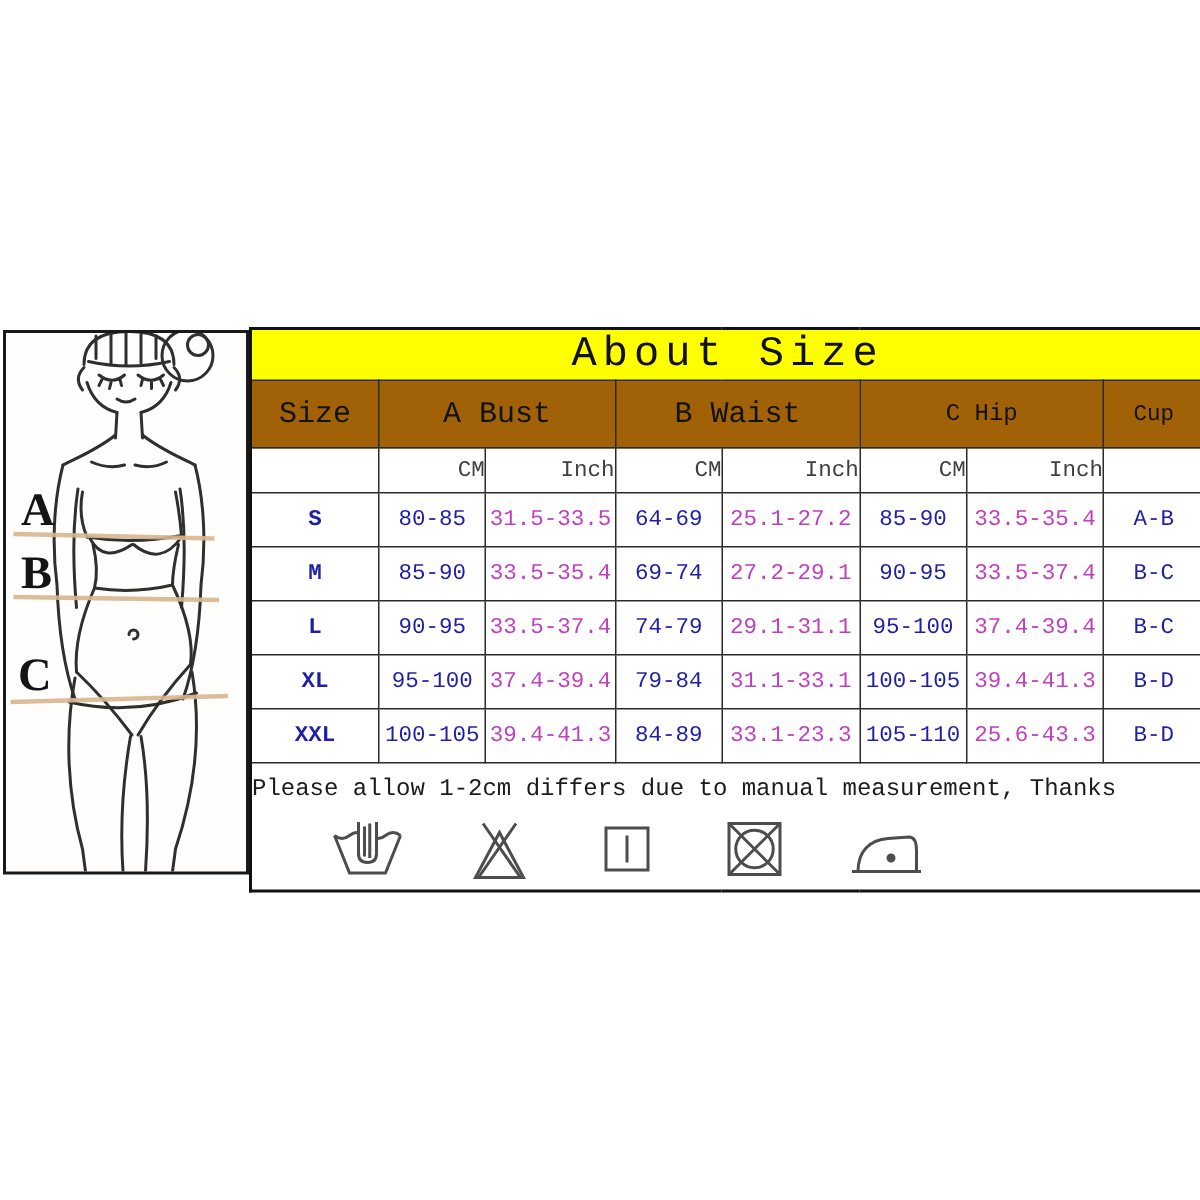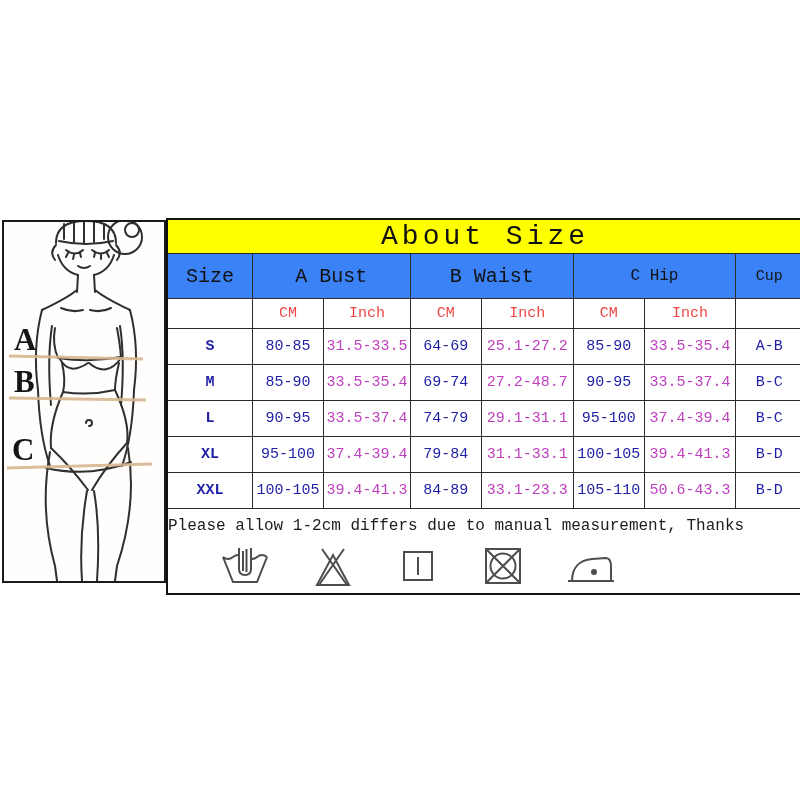--- a/index.html
+++ b/index.html
@@ -26,24 +26,24 @@
     table-layout:fixed;border:2px solid #111;background:#ffffff;
   }
   .size-table td,.size-table th{
     border:1px solid #2b2b2b;text-align:center;vertical-align:middle;
     padding:0;white-space:nowrap;font-weight:normal;
   }
   .title-cell{
     background:#ffff00;height:33px;font-size:28px;letter-spacing:4px;
     color:#111;border-bottom:2px solid #111;font-weight:bold;
   }
-  .head-row th{background:#3b82f6;height:44px;font-size:20px;color:#121212;}
+  .head-row th{background:#a16207;height:44px;font-size:20px;color:#121212;}
   .head-hip{font-size:16px !important;}
   .head-cup{font-size:15px !important;}
-  .unit-row td{height:29px;font-size:15px;color:#ef4444;}
+  .unit-row td{height:29px;font-size:15px;color:#404040;text-align:right;}
   .data-row td{height:35px;font-size:15px;}
   .data-row:last-of-type td{height:32px;}
   .col-size{color:#1e1ea6;font-weight:bold !important;}
   .cm-val{color:#1e1ea6;}
   .inch-val{color:#bf3fbf;}
   .cup-val{color:#1e1ea6;}
   .bottom-cell{border-top:2px solid #111;height:84px;vertical-align:top;}
   .note-line{font-size:16px;color:#1c1c1c;margin-top:4px;text-align:center;padding-right:58px;}
   .care-row{display:flex;align-items:center;gap:40px;padding-left:52px;margin-top:8px;}
   .care-row svg{display:block;}
@@ -147,21 +147,21 @@
         <td class="inch-val">25.1-27.2</td>
         <td class="cm-val">85-90</td>
         <td class="inch-val">33.5-35.4</td>
         <td class="cup-val">A-B</td>
       </tr>
       <tr class="data-row">
         <td class="col-size">M</td>
         <td class="cm-val">85-90</td>
         <td class="inch-val">33.5-35.4</td>
         <td class="cm-val">69-74</td>
-        <td class="inch-val">27.2-48.7</td>
+        <td class="inch-val">27.2-29.1</td>
         <td class="cm-val">90-95</td>
         <td class="inch-val">33.5-37.4</td>
         <td class="cup-val">B-C</td>
       </tr>
       <tr class="data-row">
         <td class="col-size">L</td>
         <td class="cm-val">90-95</td>
         <td class="inch-val">33.5-37.4</td>
         <td class="cm-val">74-79</td>
         <td class="inch-val">29.1-31.1</td>
@@ -179,21 +179,21 @@
         <td class="inch-val">39.4-41.3</td>
         <td class="cup-val">B-D</td>
       </tr>
       <tr class="data-row">
         <td class="col-size">XXL</td>
         <td class="cm-val">100-105</td>
         <td class="inch-val">39.4-41.3</td>
         <td class="cm-val">84-89</td>
         <td class="inch-val">33.1-23.3</td>
         <td class="cm-val">105-110</td>
-        <td class="inch-val">50.6-43.3</td>
+        <td class="inch-val">25.6-43.3</td>
         <td class="cup-val">B-D</td>
       </tr>
 
       <tr>
         <td class="bottom-cell" colspan="8">
           <div class="note-line">Please allow 1-2cm differs due to manual measurement, Thanks</div>
           <div class="care-row">
 
             <svg width="50" height="46" viewBox="0 0 50 46">
               <g fill="none" stroke="#4d4d4d" stroke-width="2">

